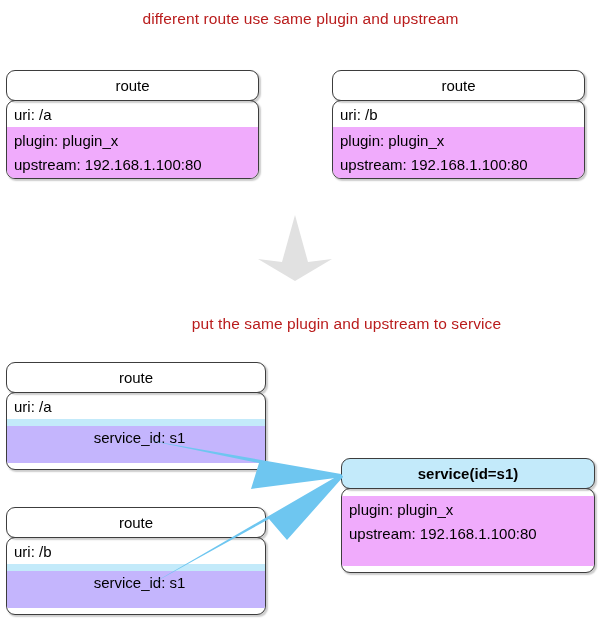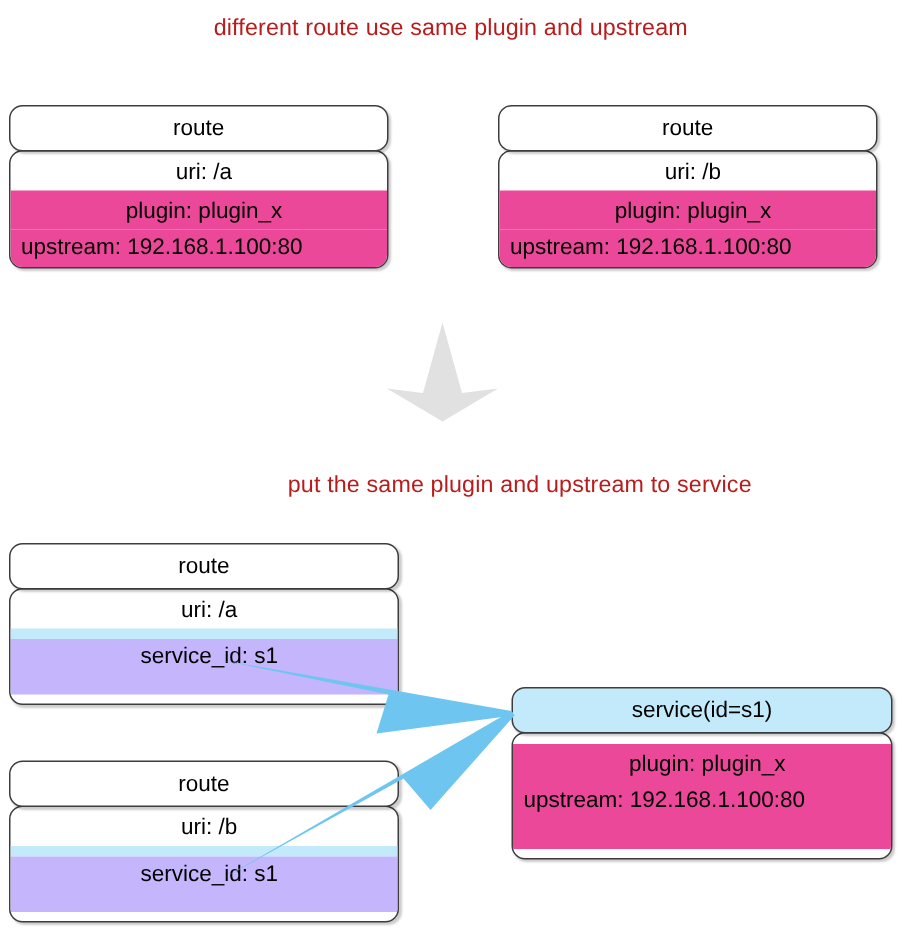--- a/index.html
+++ b/index.html
@@ -42,21 +42,21 @@
     border: 1px solid #3d3d3d;
     border-radius: 9px;
     background: #ffffff;
     text-align: center;
     font-size: 15px;
     line-height: 29px;
     height: 31px;
     box-shadow: 1.5px 1.5px 1.5px rgba(0,0,0,0.20);
     z-index: 2;
   }
-  .card-head.blue { background: #c3eafa; }
+  .card-head.blue { background: #c3eafa; font-weight: bold; }
 
   .card-body {
     position: absolute;
     left: 0;
     width: 100%;
     box-sizing: border-box;
     border: 1px solid #3d3d3d;
     border-radius: 9px;
     background: #ffffff;
     overflow: hidden;
@@ -64,23 +64,23 @@
     z-index: 1;
   }
 
   .row {
     box-sizing: border-box;
     font-size: 15px;
     line-height: 22px;
     padding: 1px 0 1px 7px;
     white-space: nowrap;
   }
-  .row.pink { background: #ec4899; }
+  .row.pink { background: #f0abfc; }
   .row.blue { background: #c4b5fd; text-align: center; }
-  .row.pad-top { padding-top: 3px; text-align: center; }
+  .row.pad-top { padding-top: 3px; }
   .row.pad-bot { padding-bottom: 21px; }
   .spacer { height: 7px; }
 
   
   #route-a-top { left: 6px;   top: 70px; width: 253px; }
   #route-b-top { left: 332px; top: 70px; width: 253px; }
   #route-a-top .card-body,
   #route-b-top .card-body { top: 30px; height: 79px; }
 
   

